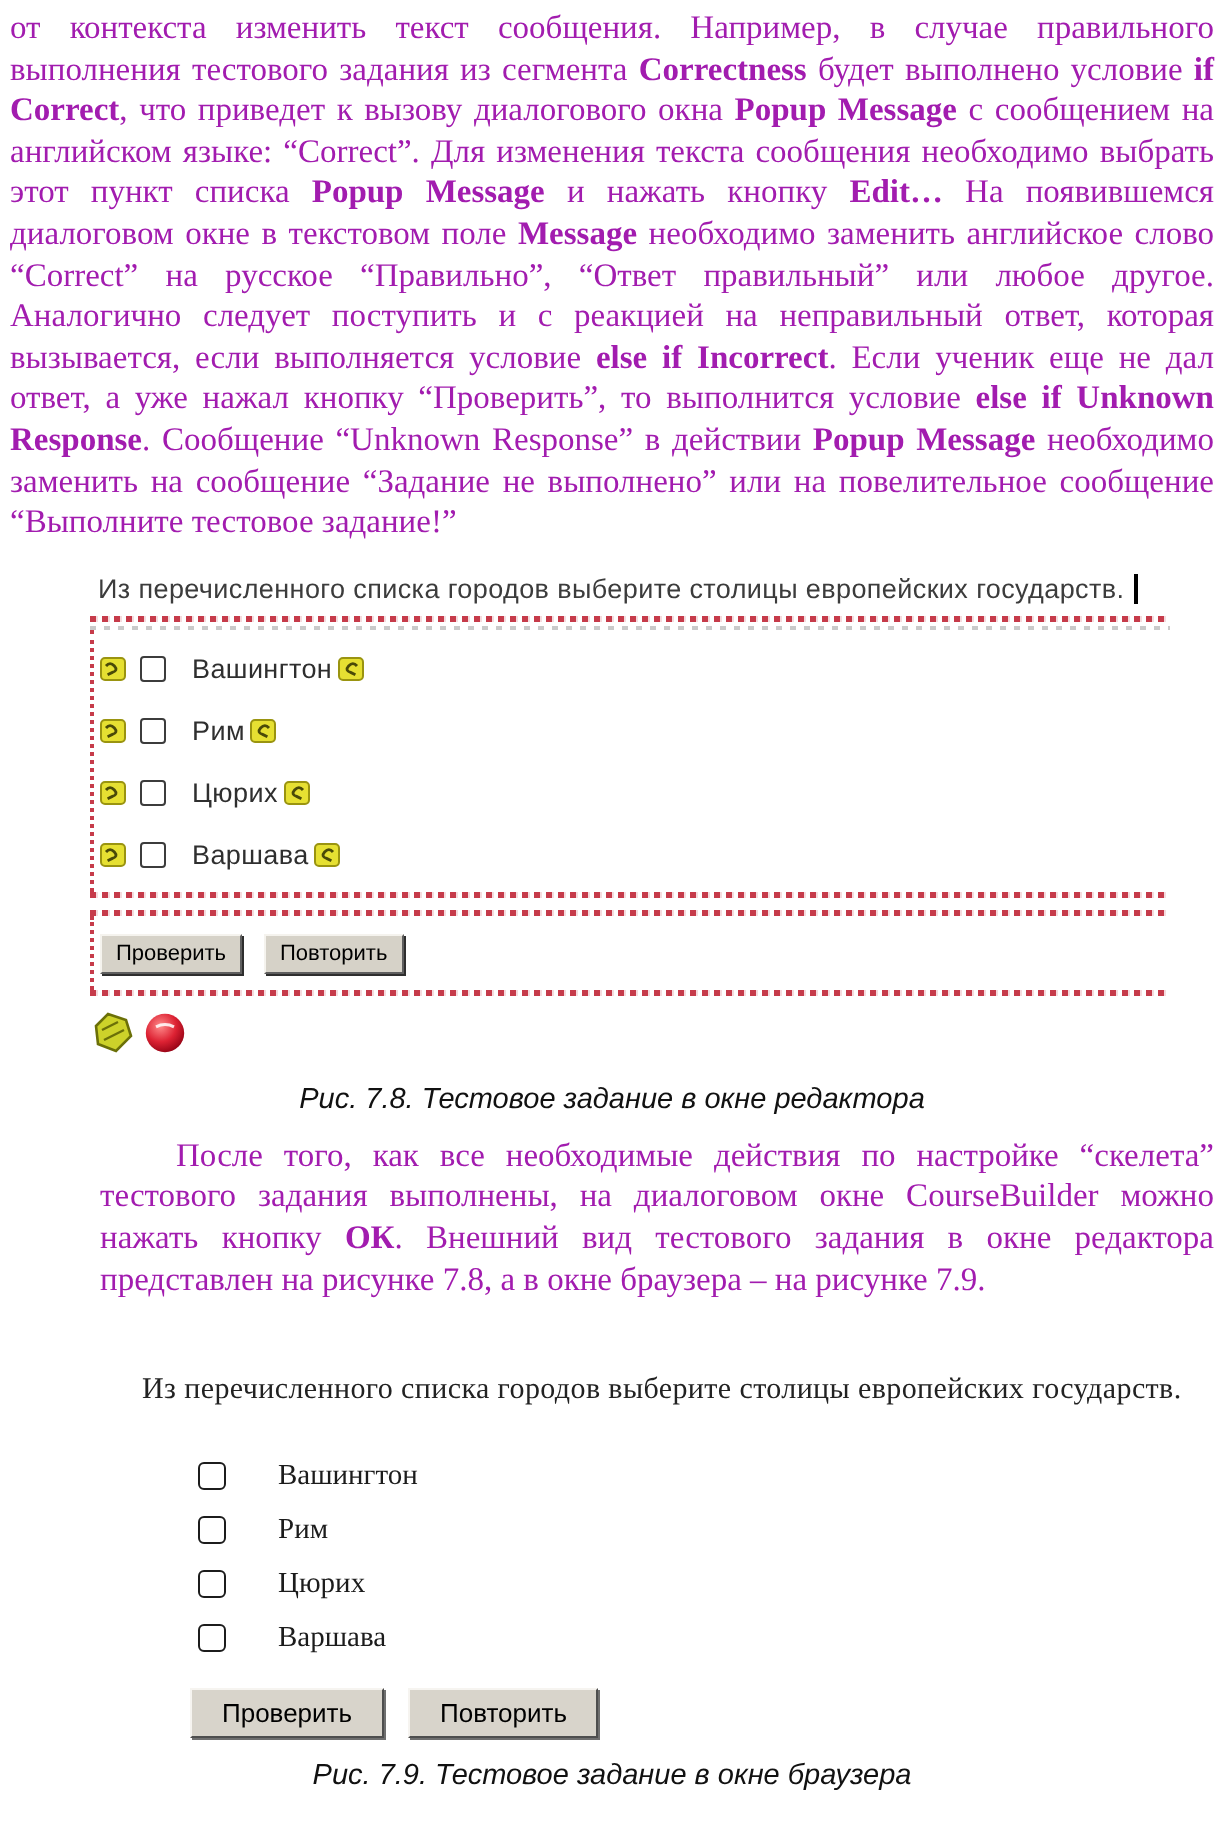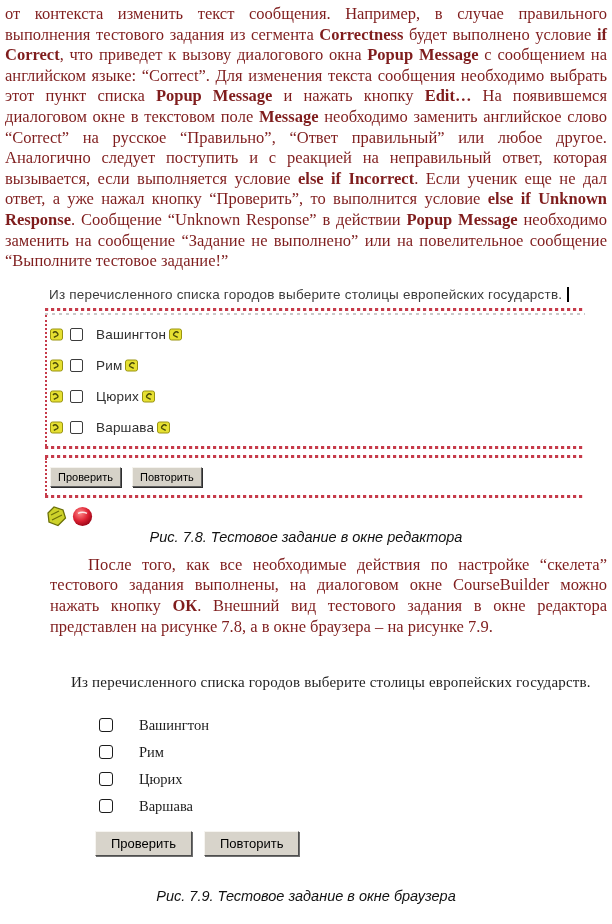--- a/index.html
+++ b/index.html
@@ -10,21 +10,21 @@
     color:#1a1a1a;
     overflow:hidden;
     box-sizing:border-box;
     padding:4px 5px 0 5px;
   }
   .body-text{
     margin:0;
     font-size:16.5px;
     line-height:20.6px;
     text-align:justify;
-    color:#7f1d1d;
+    color:#a21caf;
   }
   .body-text .bold{font-weight:700;}
   .indent{ text-indent:38px; margin-top:10px;margin-left:45px;}
 
   
   .fig-editor{
     margin:15px 0 0 40px;
     width:540px;
     font-family:"Liberation Sans", sans-serif;
     color:#3a3a3a;
@@ -105,20 +105,21 @@
     height:24px;
   }
 
   
   .caption{
     font-family:"Liberation Sans", sans-serif;
     font-style:italic;
     font-size:14.5px;
     color:#111;
     text-align:center;
+    margin-top:13px;
   }
 
   
   .fig-browser{
     margin:37px 0 0 66px;
     color:#222;
   }
   .br-task{
     font-size:15px;
     font-family:"Liberation Serif", serif;
@@ -155,21 +156,21 @@
     font-family:"Liberation Sans", sans-serif;
     font-size:13px;
     color:#000;
     background:#d8d4cb;
     border:1px solid;
     border-color:#f6f4f0 #4e4e4e #4e4e4e #f6f4f0;
     box-shadow:1px 1px 0 #6f6f6f;
     padding:4px 15px;
     cursor:pointer;
   }
-  .caption-79{margin-top:32px;}
+  .caption-79{margin-top:11px;}
 </style>
 </head>
 <body>
 
 <p class="body-text"><span>от контекста изменить текст сообщения. Например, в случае правильного выполнения тестового задания из сегмента </span><span class="bold">Correctness</span><span> будет выполнено условие </span><span class="bold">if Correct</span><span>, что приведет к вызову диалогового окна </span><span class="bold">Popup Message</span><span> с сообщением на английском языке: “Correct”. Для изменения текста сообщения необходимо выбрать этот пункт списка </span><span class="bold">Popup Message</span><span> и нажать кнопку </span><span class="bold">Edit…</span><span> На появившемся диалоговом окне в текстовом поле </span><span class="bold">Message</span><span> необходимо заменить английское слово “Correct” на русское “Правильно”, “Ответ правильный” или любое другое. Аналогично следует поступить и с реакцией на неправильный ответ, которая вызывается, если выполняется условие </span><span class="bold">else if Incorrect</span><span>. Если ученик еще не дал ответ, а уже нажал кнопку “Проверить”, то выполнится условие </span><span class="bold">else if Unknown Response</span><span>. Сообщение “Unknown Response” в действии </span><span class="bold">Popup Message</span><span> необходимо заменить на сообщение “Задание не выполнено” или на повелительное сообщение “Выполните тестовое задание!”</span></p>
 
 <div class="fig-editor">
   <div class="task-line">
     <span>Из перечисленного списка городов выберите столицы европейских государств.</span><span class="caret"></span>
   </div>

